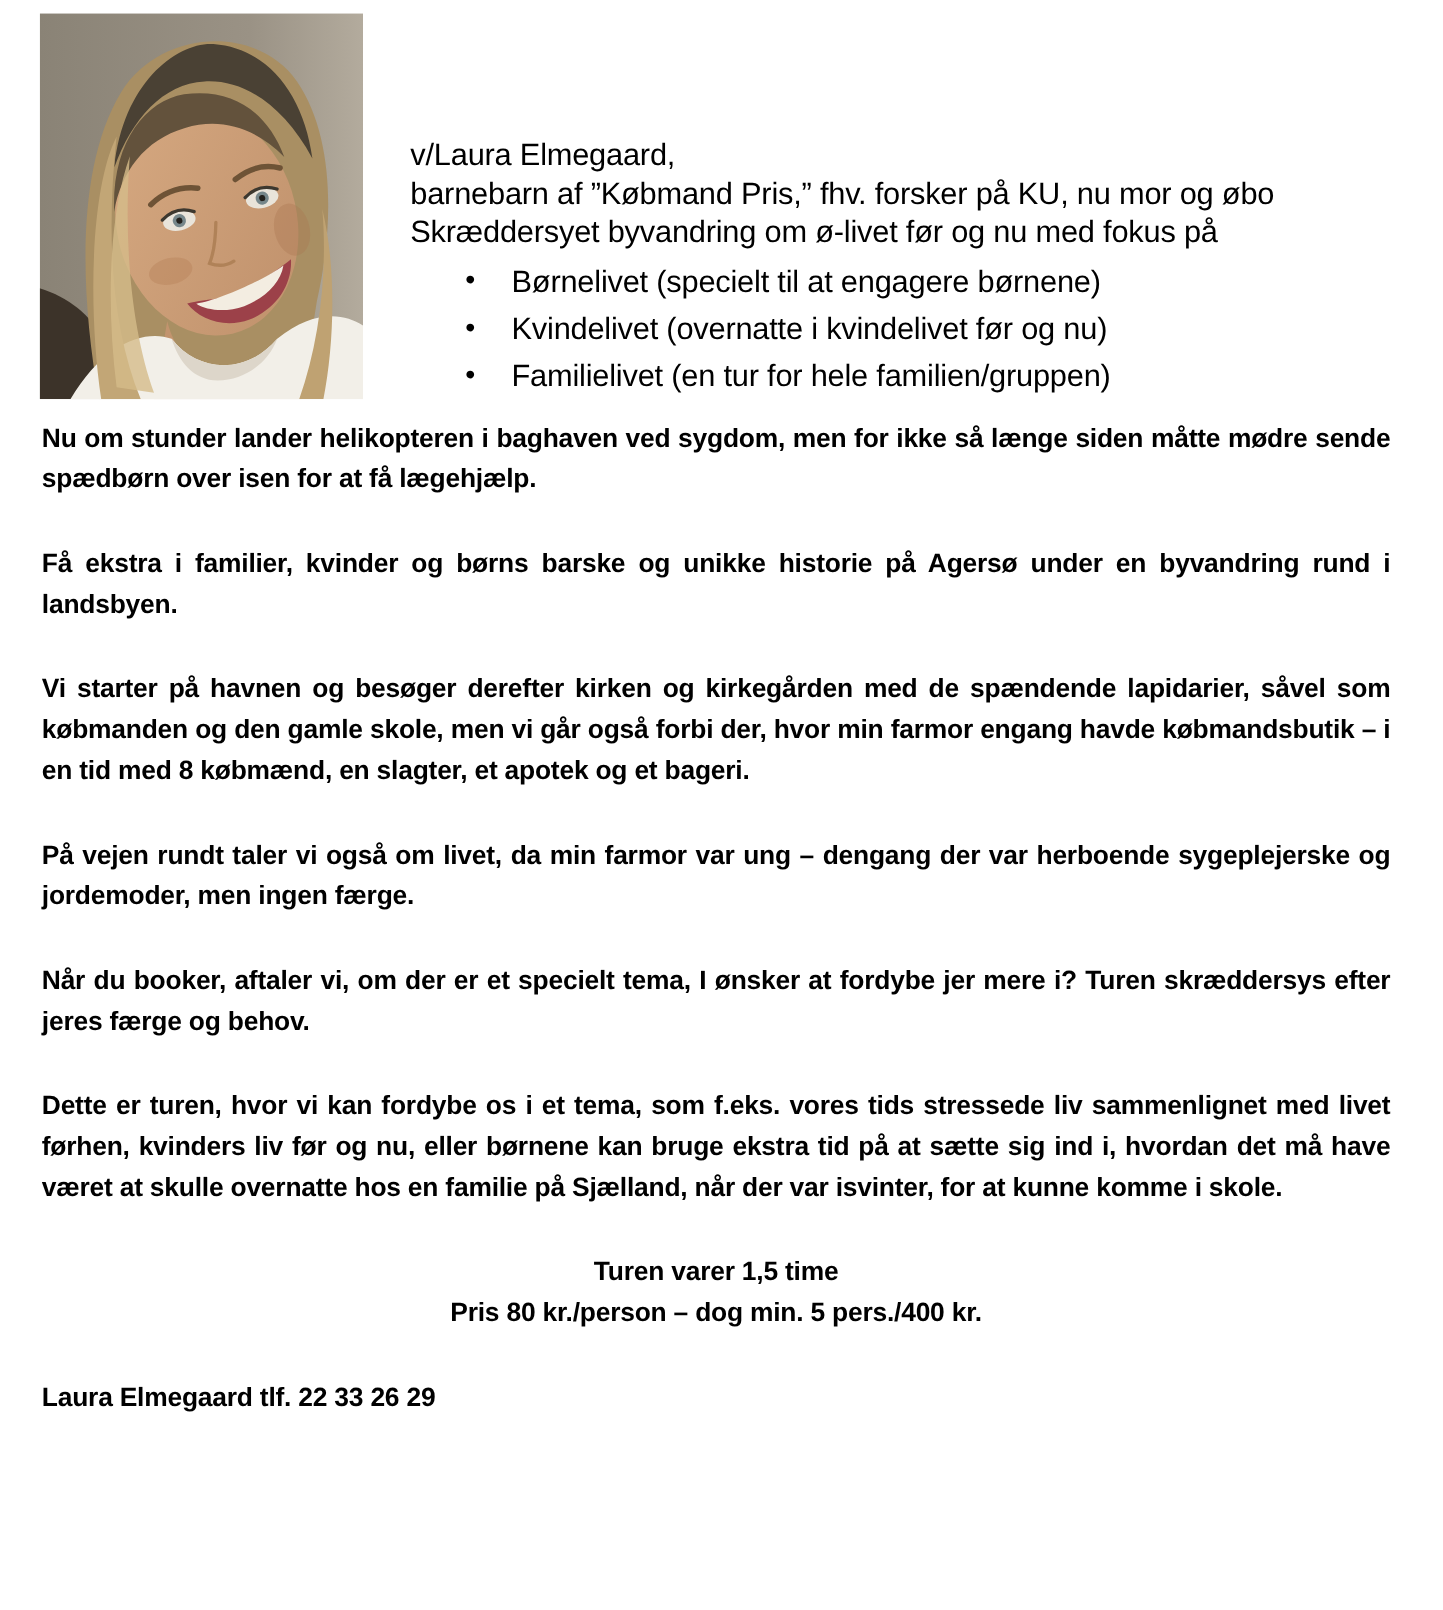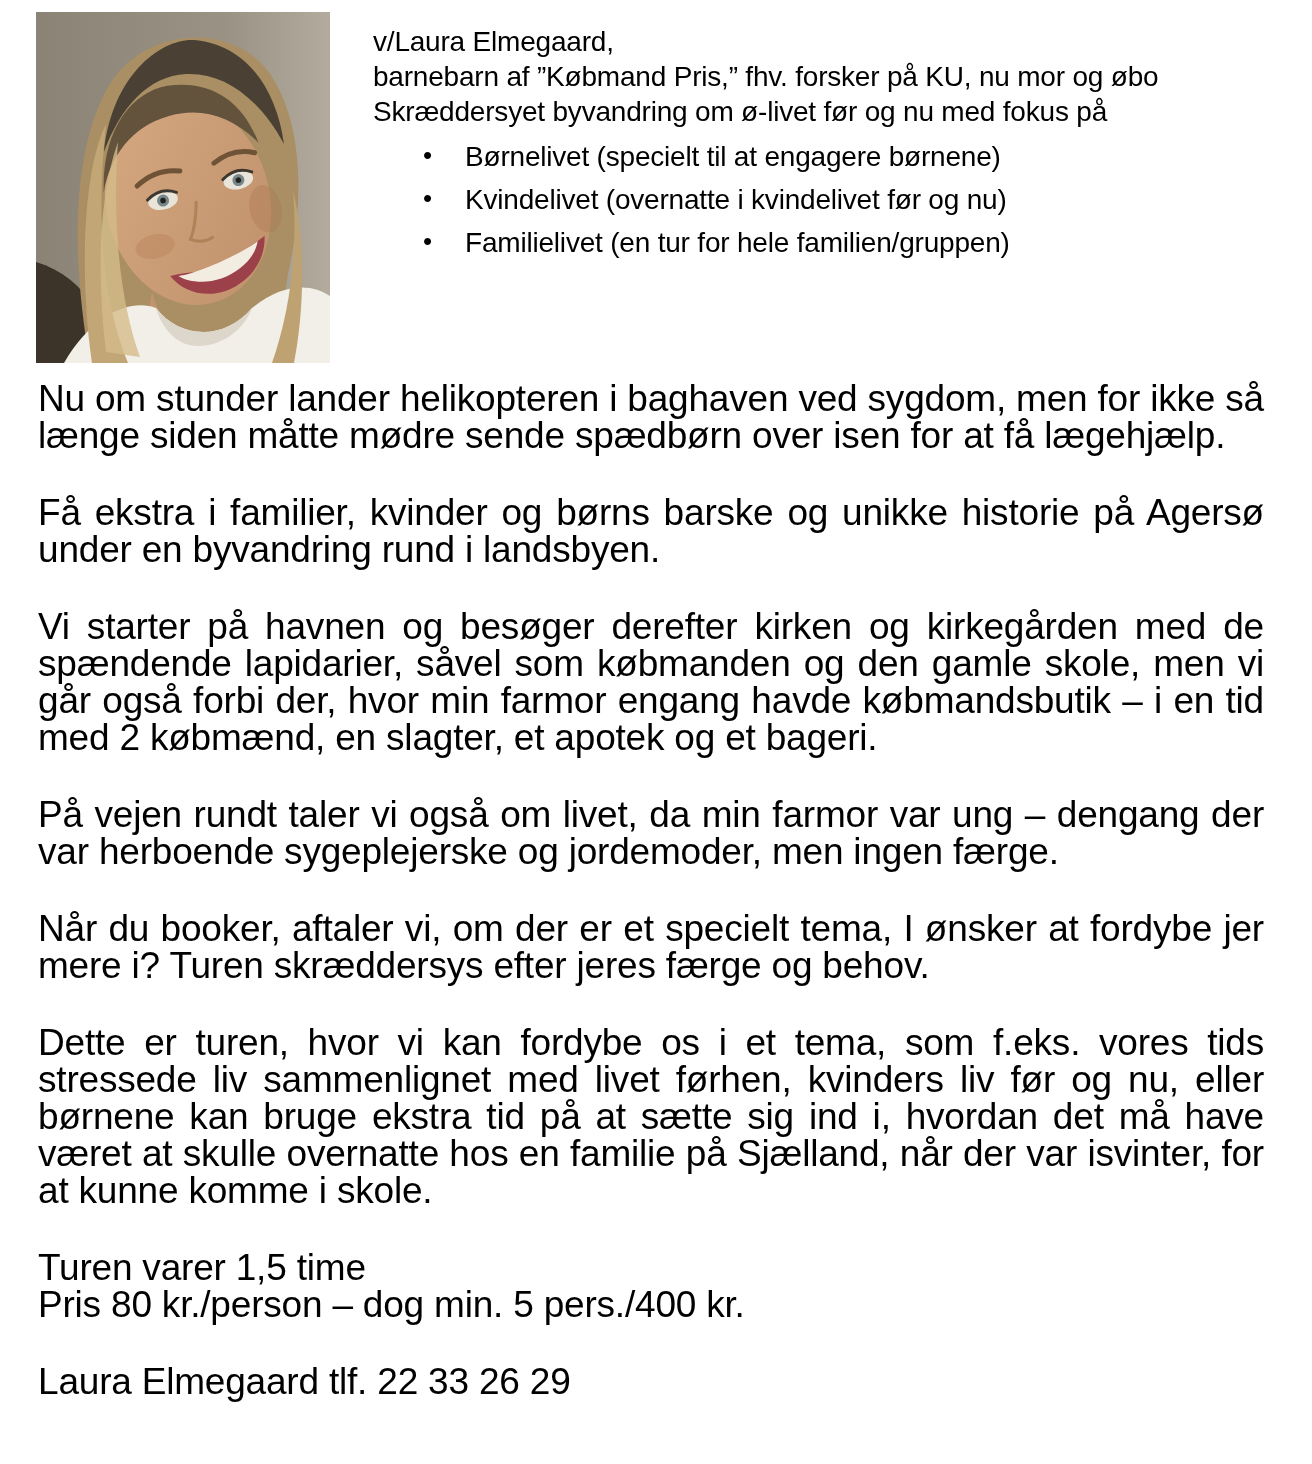--- a/index.html
+++ b/index.html
@@ -4,36 +4,36 @@
 <style>
   html,body{margin:0;padding:0;}
   body{
     width:1312px;height:1464px;background:#ffffff;color:#000000;
     font-family:"Liberation Sans",sans-serif;
     -webkit-font-smoothing:antialiased;
   }
   .page{position:relative;width:1312px;height:1464px;overflow:hidden;background:#ffffff;}
 
   
-  .top-section{display:flex;align-items:flex-start;padding:12px 50px 0 36px;}
+  .top-section{display:flex;align-items:flex-end;padding:12px 50px 0 36px;}
   .photo{margin:0;flex:0 0 294px;width:294px;height:351px;overflow:hidden;}
   .photo svg{display:block;}
 
   .header-block{margin-left:43px;padding-top:12px;font-size:28px;line-height:35px;letter-spacing:-0.2px;}
   .byline div{white-space:nowrap;}
   .tour-intro{white-space:nowrap;}
   ul.focus-list{list-style:none;margin:6px 0 0 0;padding:0;}
   ul.focus-list li{position:relative;padding-left:92px;line-height:43px;white-space:nowrap;}
   .bullet-dot{position:absolute;left:50px;top:-1px;font-size:26px;}
 
   
-  .content{width:1226px;margin:17px 14px 0 38px;font-size:37px;line-height:37px;text-align:justify;letter-spacing:-0.2px;}
+  .content{width:1226px;margin:17px 14px 0 38px;font-size:24px;line-height:37px;text-align:justify;letter-spacing:-0.2px;font-weight:bold;}
   .content p{margin:0 0 40px 0;}
   .content p.plain{text-align:left;}
-  .info-line{display:block;}
+  .info-line{display:block;text-align:center;}
 </style>
 </head>
 <body>
 
 <div class="page">
 
   <div class="top-section">
 
     <figure class="photo">
       <svg viewBox="0 0 294 351" width="294" height="351" aria-hidden="true">
@@ -112,21 +112,21 @@
           <span class="bullet-dot">•</span>
           <span>Familielivet (en tur for hele familien/gruppen)</span>
         </li>
       </ul>
     </div>
   </div>
 
   <div class="content">
     <p>Nu om stunder lander helikopteren i baghaven ved sygdom, men for ikke så længe siden måtte mødre sende spædbørn over isen for at få lægehjælp.</p>
     <p>Få ekstra i familier, kvinder og børns barske og unikke historie på Agersø under en byvandring rund i landsbyen.</p>
-    <p>Vi starter på havnen og besøger derefter kirken og kirkegården med de spændende lapidarier, såvel som købmanden og den gamle skole, men vi går også forbi der, hvor min farmor engang havde købmandsbutik – i en tid med 2 købmænd, en slagter, et apotek og et bageri.</p>
+    <p>Vi starter på havnen og besøger derefter kirken og kirkegården med de spændende lapidarier, såvel som købmanden og den gamle skole, men vi går også forbi der, hvor min farmor engang havde købmandsbutik – i en tid med 8 købmænd, en slagter, et apotek og et bageri.</p>
     <p>På vejen rundt taler vi også om livet, da min farmor var ung – dengang der var herboende sygeplejerske og jordemoder, men ingen færge.</p>
     <p>Når du booker, aftaler vi, om der er et specielt tema, I ønsker at fordybe jer mere i? Turen skræddersys efter jeres færge og behov.</p>
     <p>Dette er turen, hvor vi kan fordybe os i et tema, som f.eks. vores tids stressede liv sammenlignet med livet førhen, kvinders liv før og nu, eller børnene kan bruge ekstra tid på at sætte sig ind i, hvordan det må have været at skulle overnatte hos en familie på Sjælland, når der var isvinter, for at kunne komme i skole.</p>
     <p class="plain">
       <span class="info-line">Turen varer 1,5 time</span>
       <span class="info-line">Pris 80 kr./person – dog min. 5 pers./400 kr.</span>
     </p>
     <p class="plain">Laura Elmegaard tlf. 22 33 26 29</p>
   </div>
 

